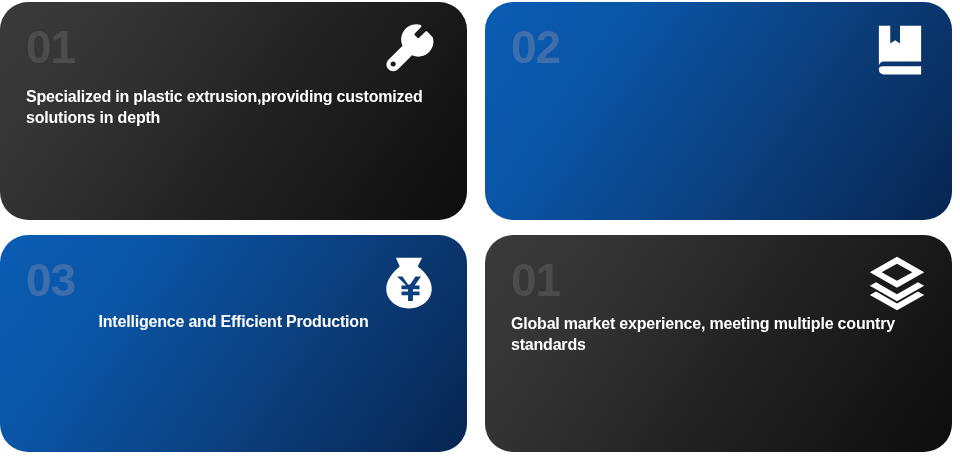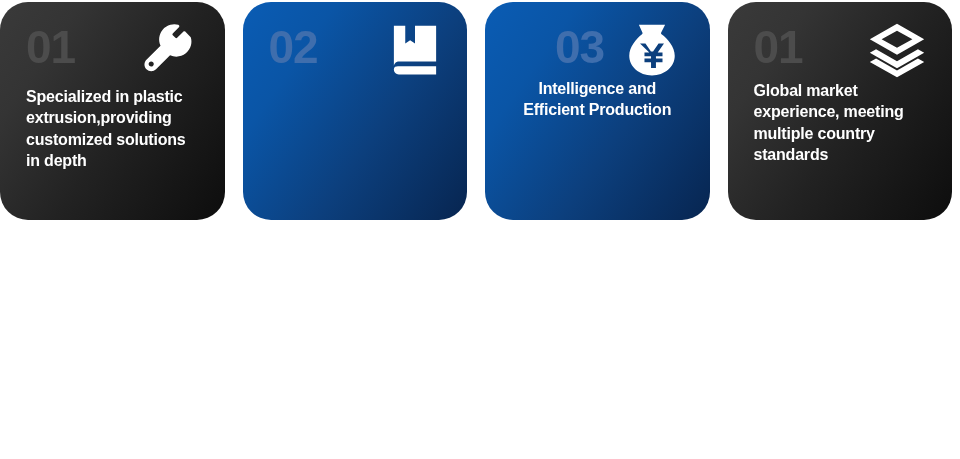--- a/index.html
+++ b/index.html
@@ -13,21 +13,21 @@
     overflow: hidden;
     font-family: "Liberation Sans", "DejaVu Sans", sans-serif;
   }
 
   .feature-grid {
     position: relative;
     width: 960px;
     height: 459px;
     box-sizing: border-box;
     display: grid;
-    grid-template-columns: 1fr 1fr 1fr 1fr;
+    grid-template-columns: 1fr 1fr;
     grid-template-rows: 1fr 1fr;
     column-gap: 18px;
     row-gap: 15px;
     padding: 2px 8px 7px 0px;
   }
 
   .card {
     position: relative;
     border-radius: 28px;
     overflow: hidden;
@@ -85,21 +85,21 @@
 
   
   .card-1 .card-icon { top: 20px; right: 28px; width: 56px; height: 56px; }
   .card-2 .card-icon { top: 22px; right: 26px; width: 52px; height: 52px; }
   .card-3 .card-icon { top: 20px; right: 30px; width: 56px; height: 56px; }
   .card-4 .card-icon { top: 20px; right: 26px; width: 58px; height: 58px; }
 
   .card-3 .card-text { margin-top: -2px; text-align: center; }
   .card-1 .card-number { margin-bottom: 16px; }
   .card-2 .card-number { margin-bottom: 14px; }
-  .card-3 .card-number { margin-bottom: 10px; margin-left: 44px; }
+  .card-3 .card-number { margin-bottom: 10px; }
   .card-4 .card-number { margin-bottom: 10px; }
 </style>
 </head>
 <body>
 
 <div class="feature-grid">
 
   <div class="card dark card-1">
     <div class="card-icon">
       <svg viewBox="0 0 64 64" xmlns="http://www.w3.org/2000/svg" aria-hidden="true">

